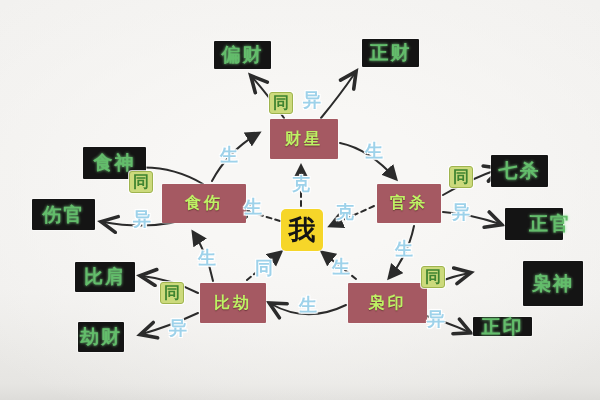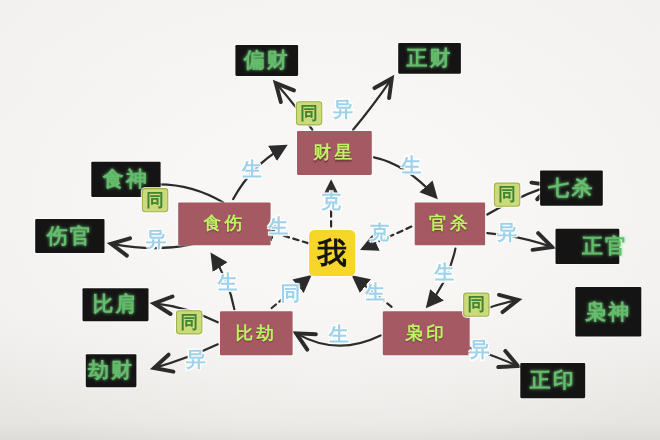--- a/index.html
+++ b/index.html
@@ -95,21 +95,21 @@
 
   <div class="node leaf" style="left:214px;top:41px;width:57px;height:28px;">偏财</div>
   <div class="node leaf" style="left:326px;top:39px;width:57px;height:28px;margin-left:36px;">正财</div>
   <div class="node leaf" style="left:62px;top:147px;width:63px;height:32px;margin-left:21px;">食神</div>
   <div class="node leaf" style="left:32px;top:199px;width:63px;height:31px;text-align:center;">伤官</div>
   <div class="node leaf" style="left:491px;top:155px;width:57px;height:32px;">七杀</div>
   <div class="node leaf" style="left:505px;top:208px;width:58px;height:32px;padding-left:32px;">正官</div>
   <div class="node leaf" style="left:75px;top:262px;width:60px;height:30px;">比肩</div>
   <div class="node leaf" style="left:78px;top:322px;width:46px;height:30px;">劫财</div>
   <div class="node leaf" style="left:475px;top:261px;width:60px;height:45px;margin-left:48px;">枭神</div>
-  <div class="node leaf" style="left:473px;top:317px;width:59px;height:32px;margin-top:13px;">正印</div>
+  <div class="node leaf" style="left:473px;top:317px;width:59px;height:19px;">正印</div>
 
   <div class="lbl lbl-tong" style="left:281px;top:103px;">同</div>
   <div class="lbl lbl-tong" style="left:141px;top:182px;">同</div>
   <div class="lbl lbl-tong" style="left:461px;top:177px;">同</div>
   <div class="lbl lbl-tong" style="left:172px;top:293px;">同</div>
   <div class="lbl lbl-tong" style="left:433px;top:277px;">同</div>
 
   <div class="lbl lbl-blue" style="left:312px;top:100px;">异</div>
   <div class="lbl lbl-blue" style="left:142px;top:219px;">异</div>
   <div class="lbl lbl-blue" style="left:461px;top:212px;">异</div>

